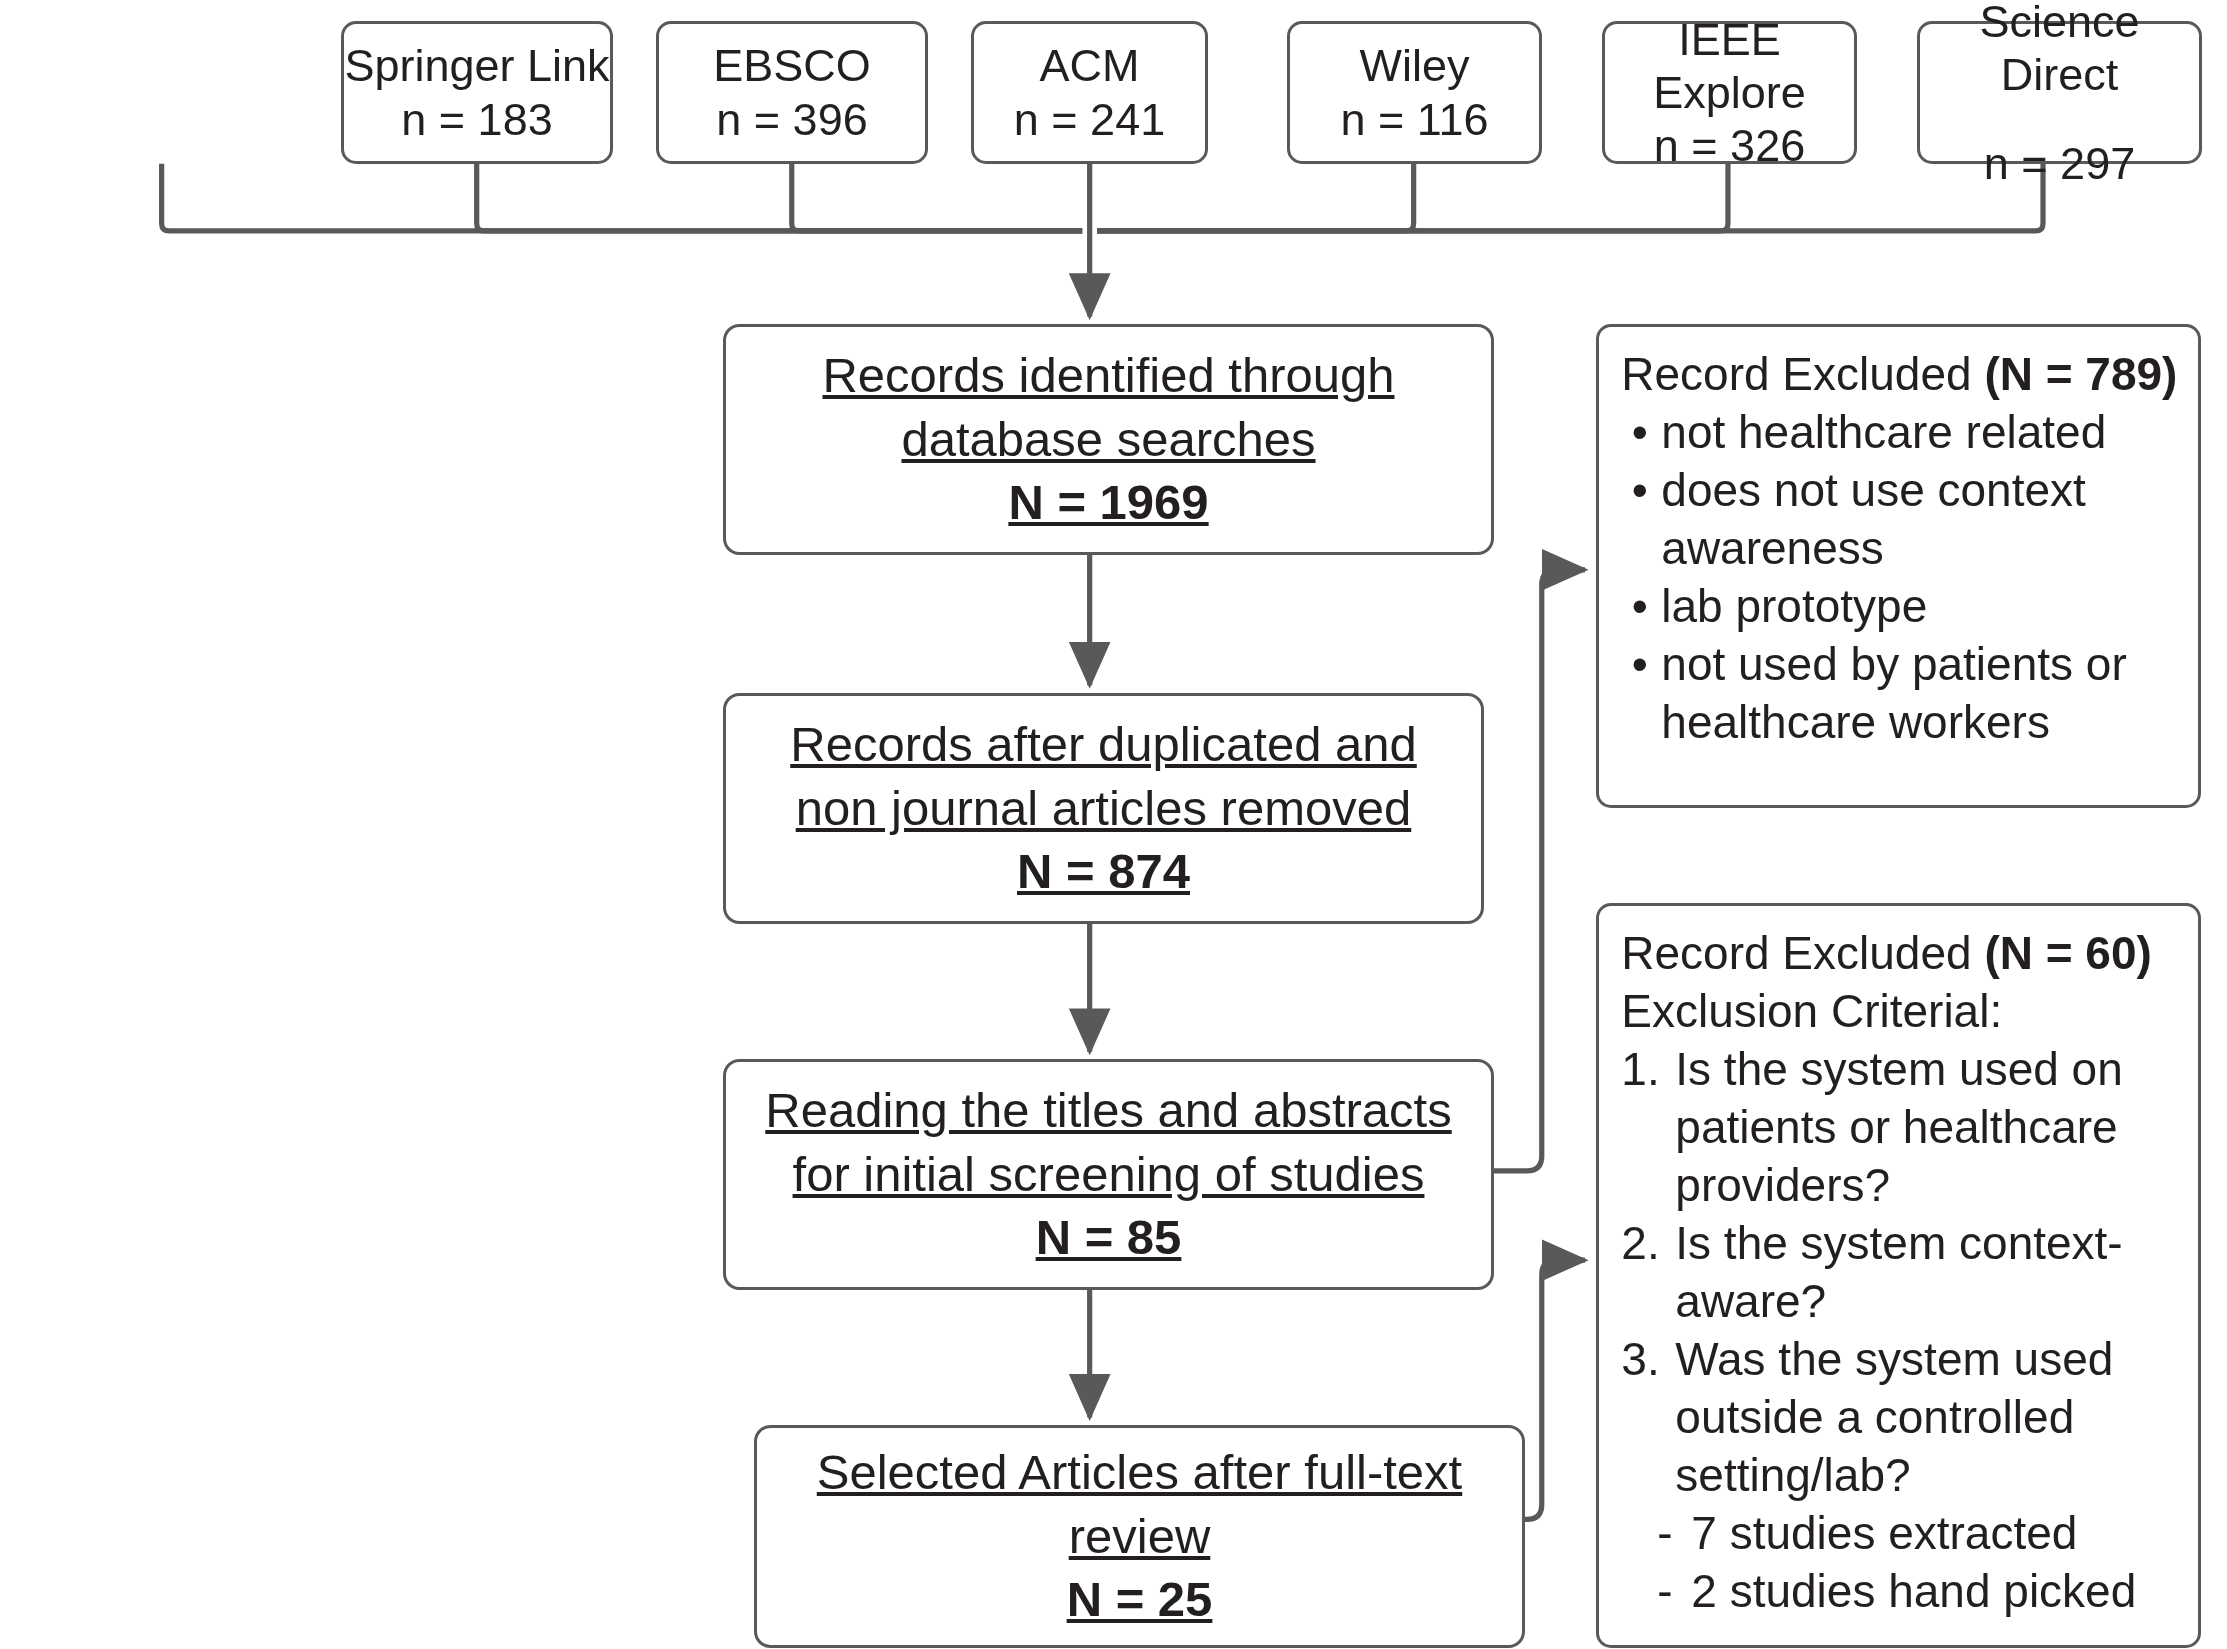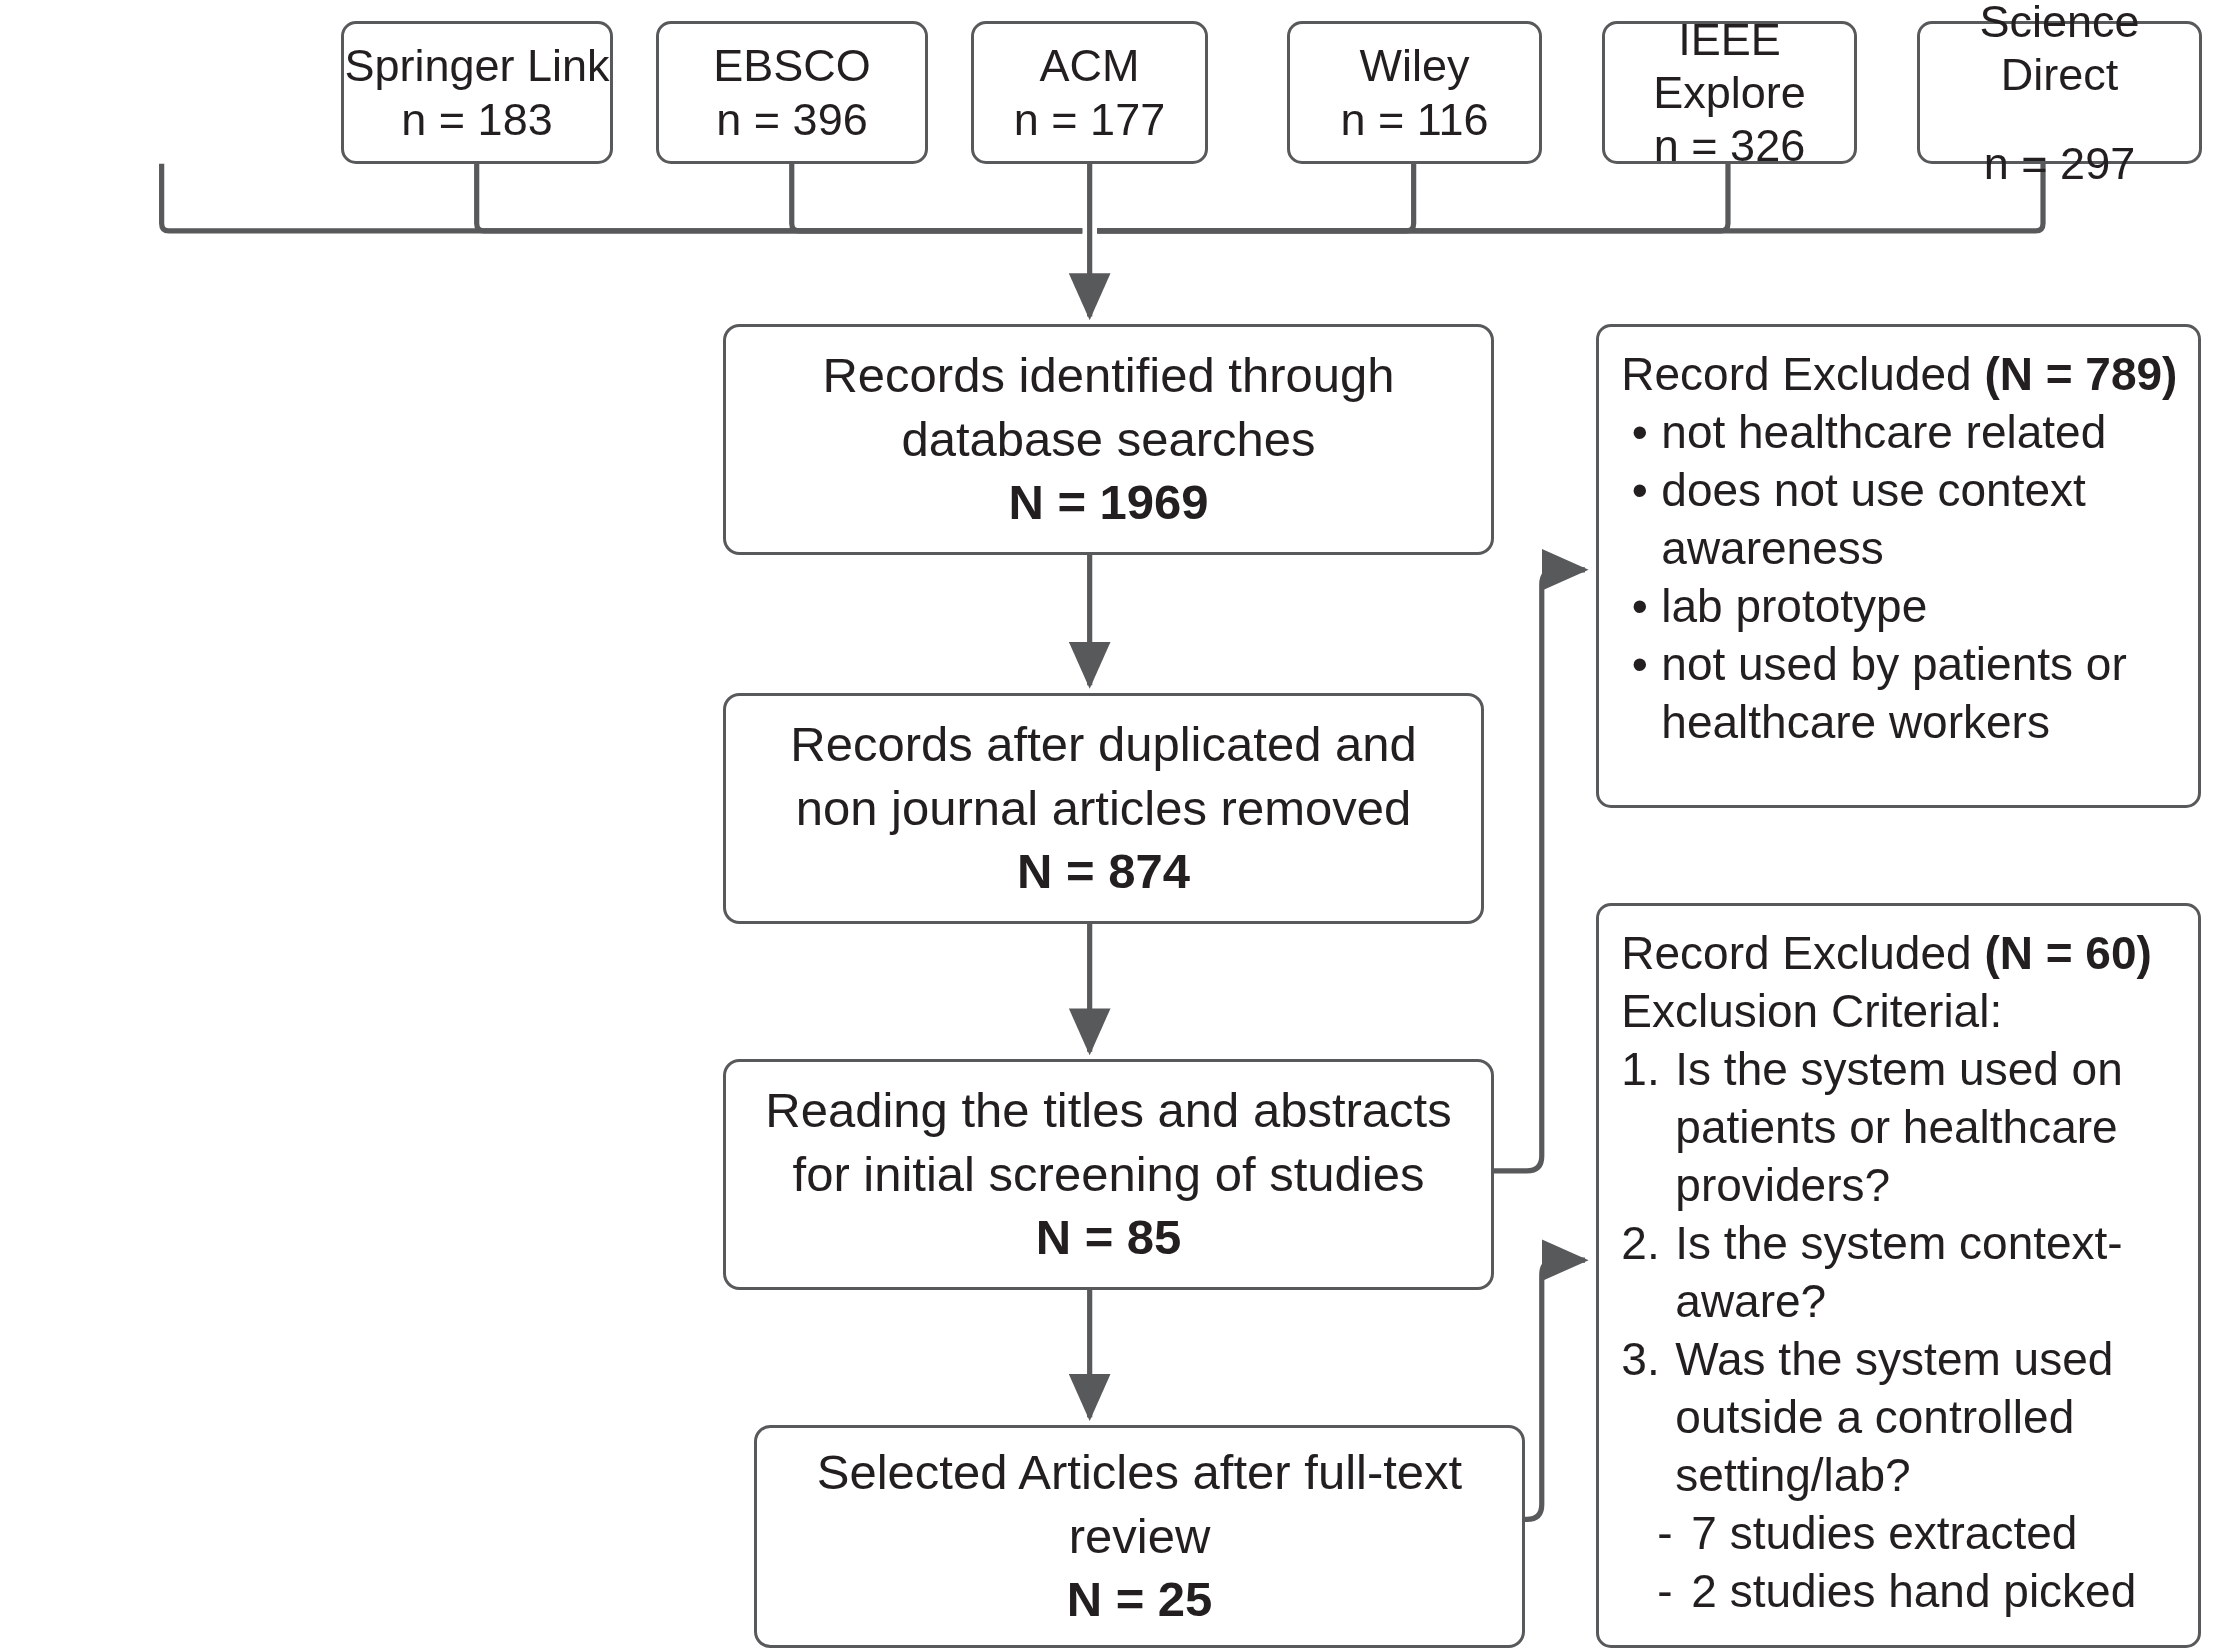--- a/index.html
+++ b/index.html
@@ -38,20 +38,21 @@
   }
   .db-node {
     font-size: 45px;
     border-radius: 15px;
   }
   .db-node .db-line { display: block; }
   .flow-node {
     font-size: 49px;
     padding: 0 19.4px;
     line-height: 1.30;
+    text-decoration: underline;
   }
   .flow-node .flow-n {
     font-weight: bold;
   }
   .excl-node {
     display: block;
     text-align: left;
     padding: 19.4px 19.4px 15px 22.3px;
     font-size: 46px;
     line-height: 1.26;
@@ -121,21 +122,21 @@
     <span class="db-line">n = 183</span>
   </div>
 
   <div class="node db-node" style="left:656px; top:21px; width:272px; height:143px;">
     <span class="db-line">EBSCO</span>
     <span class="db-line">n = 396</span>
   </div>
 
   <div class="node db-node" style="left:971px; top:21px; width:237px; height:143px;">
     <span class="db-line">ACM</span>
-    <span class="db-line">n = 177</span>
+    <span class="db-line">n = 241</span>
   </div>
 
   <div class="node db-node" style="left:1287px; top:21px; width:255px; height:143px;">
     <span class="db-line">Wiley</span>
     <span class="db-line">n = 116</span>
   </div>
 
   <div class="node db-node" style="left:1602px; top:21px; width:255px; height:143px;">
     <span class="db-line">IEEE Explore</span>
     <span class="db-line">n = 326</span>

